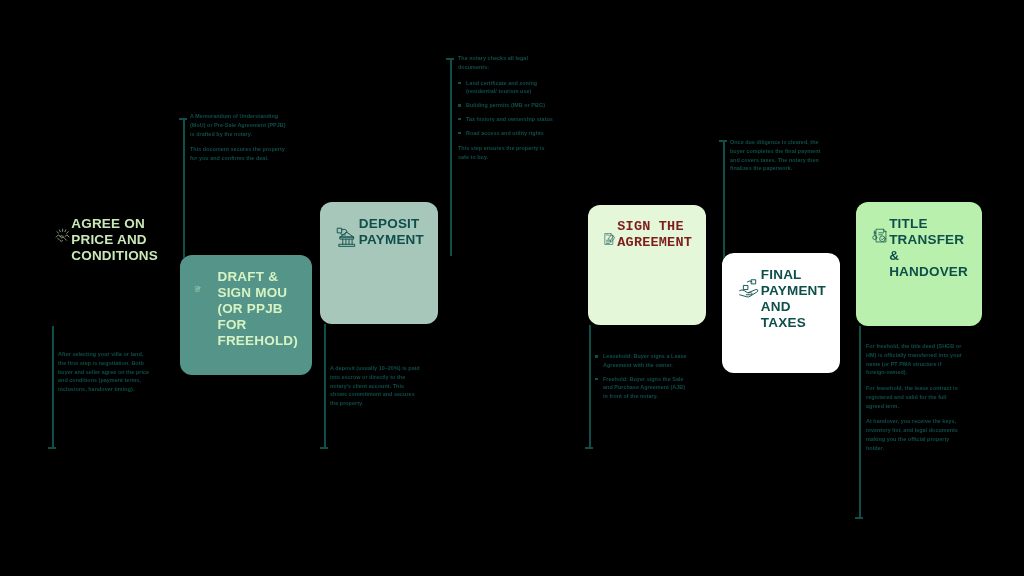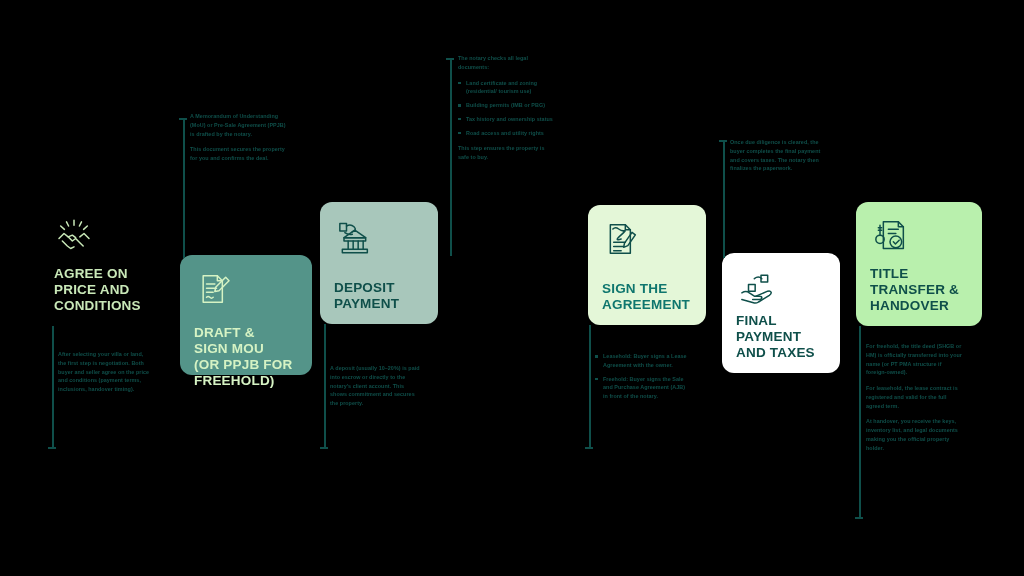--- a/index.html
+++ b/index.html
@@ -8,21 +8,21 @@
     width:1024px; height:576px;
     font-family:"Liberation Sans", sans-serif;
     position:relative; overflow:hidden;
   }
   #stage { position:absolute; inset:0; }
 
   .card {
     position:absolute;
     border-radius:12px;
     padding:14px 14px 12px 14px;
-    display:flex; flex-direction:column;
+    display:flex; flex-direction:row;
     justify-content:space-between;
   }
   .card .ico { width:40px; height:40px; }
   .card .ico svg { width:100%; height:100%; display:block; }
   .card .title {
     font-size:13.5px; font-weight:bold; line-height:1.18;
     letter-spacing:.2px; text-transform:uppercase;
     white-space:pre-line;
   }
 
@@ -129,21 +129,21 @@
   <div class="card" style="left:588px; top:205px; width:118px; height:120px; background:#e4f7d8;">
     <span class="ico">
       <svg viewBox="0 0 48 48" fill="none" stroke="#0f4f4a" stroke-width="1.8" stroke-linecap="round" stroke-linejoin="round">
         <path d="M10 7h18l6 6v28H10z"></path>
         <path d="M28 7v6h6"></path>
         <path d="M13 12q3-3 7 0t7 2-5 6 1 4"></path>
         <path d="M14 28h14M14 33h12M14 38h9"></path>
         <path d="M36 16l4 3-9 13-5 2 1-5z"></path>
       </svg>
     </span>
-    <span class="title" style="color:#0f766e;">SIGN THE
+    <span class="title" style="color:#7f1d1d;font-family:Liberation Mono, monospace;">SIGN THE
 AGREEMENT</span>
   </div>
   <div class="vline" style="left:589px; top:325px; height:123px; background:#0f4f4a;"></div>
   <div class="vcap" style="left:585px; top:447px; background:#0f4f4a;"></div>
   <div class="desc" style="left:595px; top:346px; width:96px;">
     <ul>
       <li>Leasehold: Buyer signs a Lease Agreement with the owner.</li>
       <li>Freehold: Buyer signs the Sale and Purchase Agreement (AJB) in front of the notary.</li>
     </ul>
   </div>

